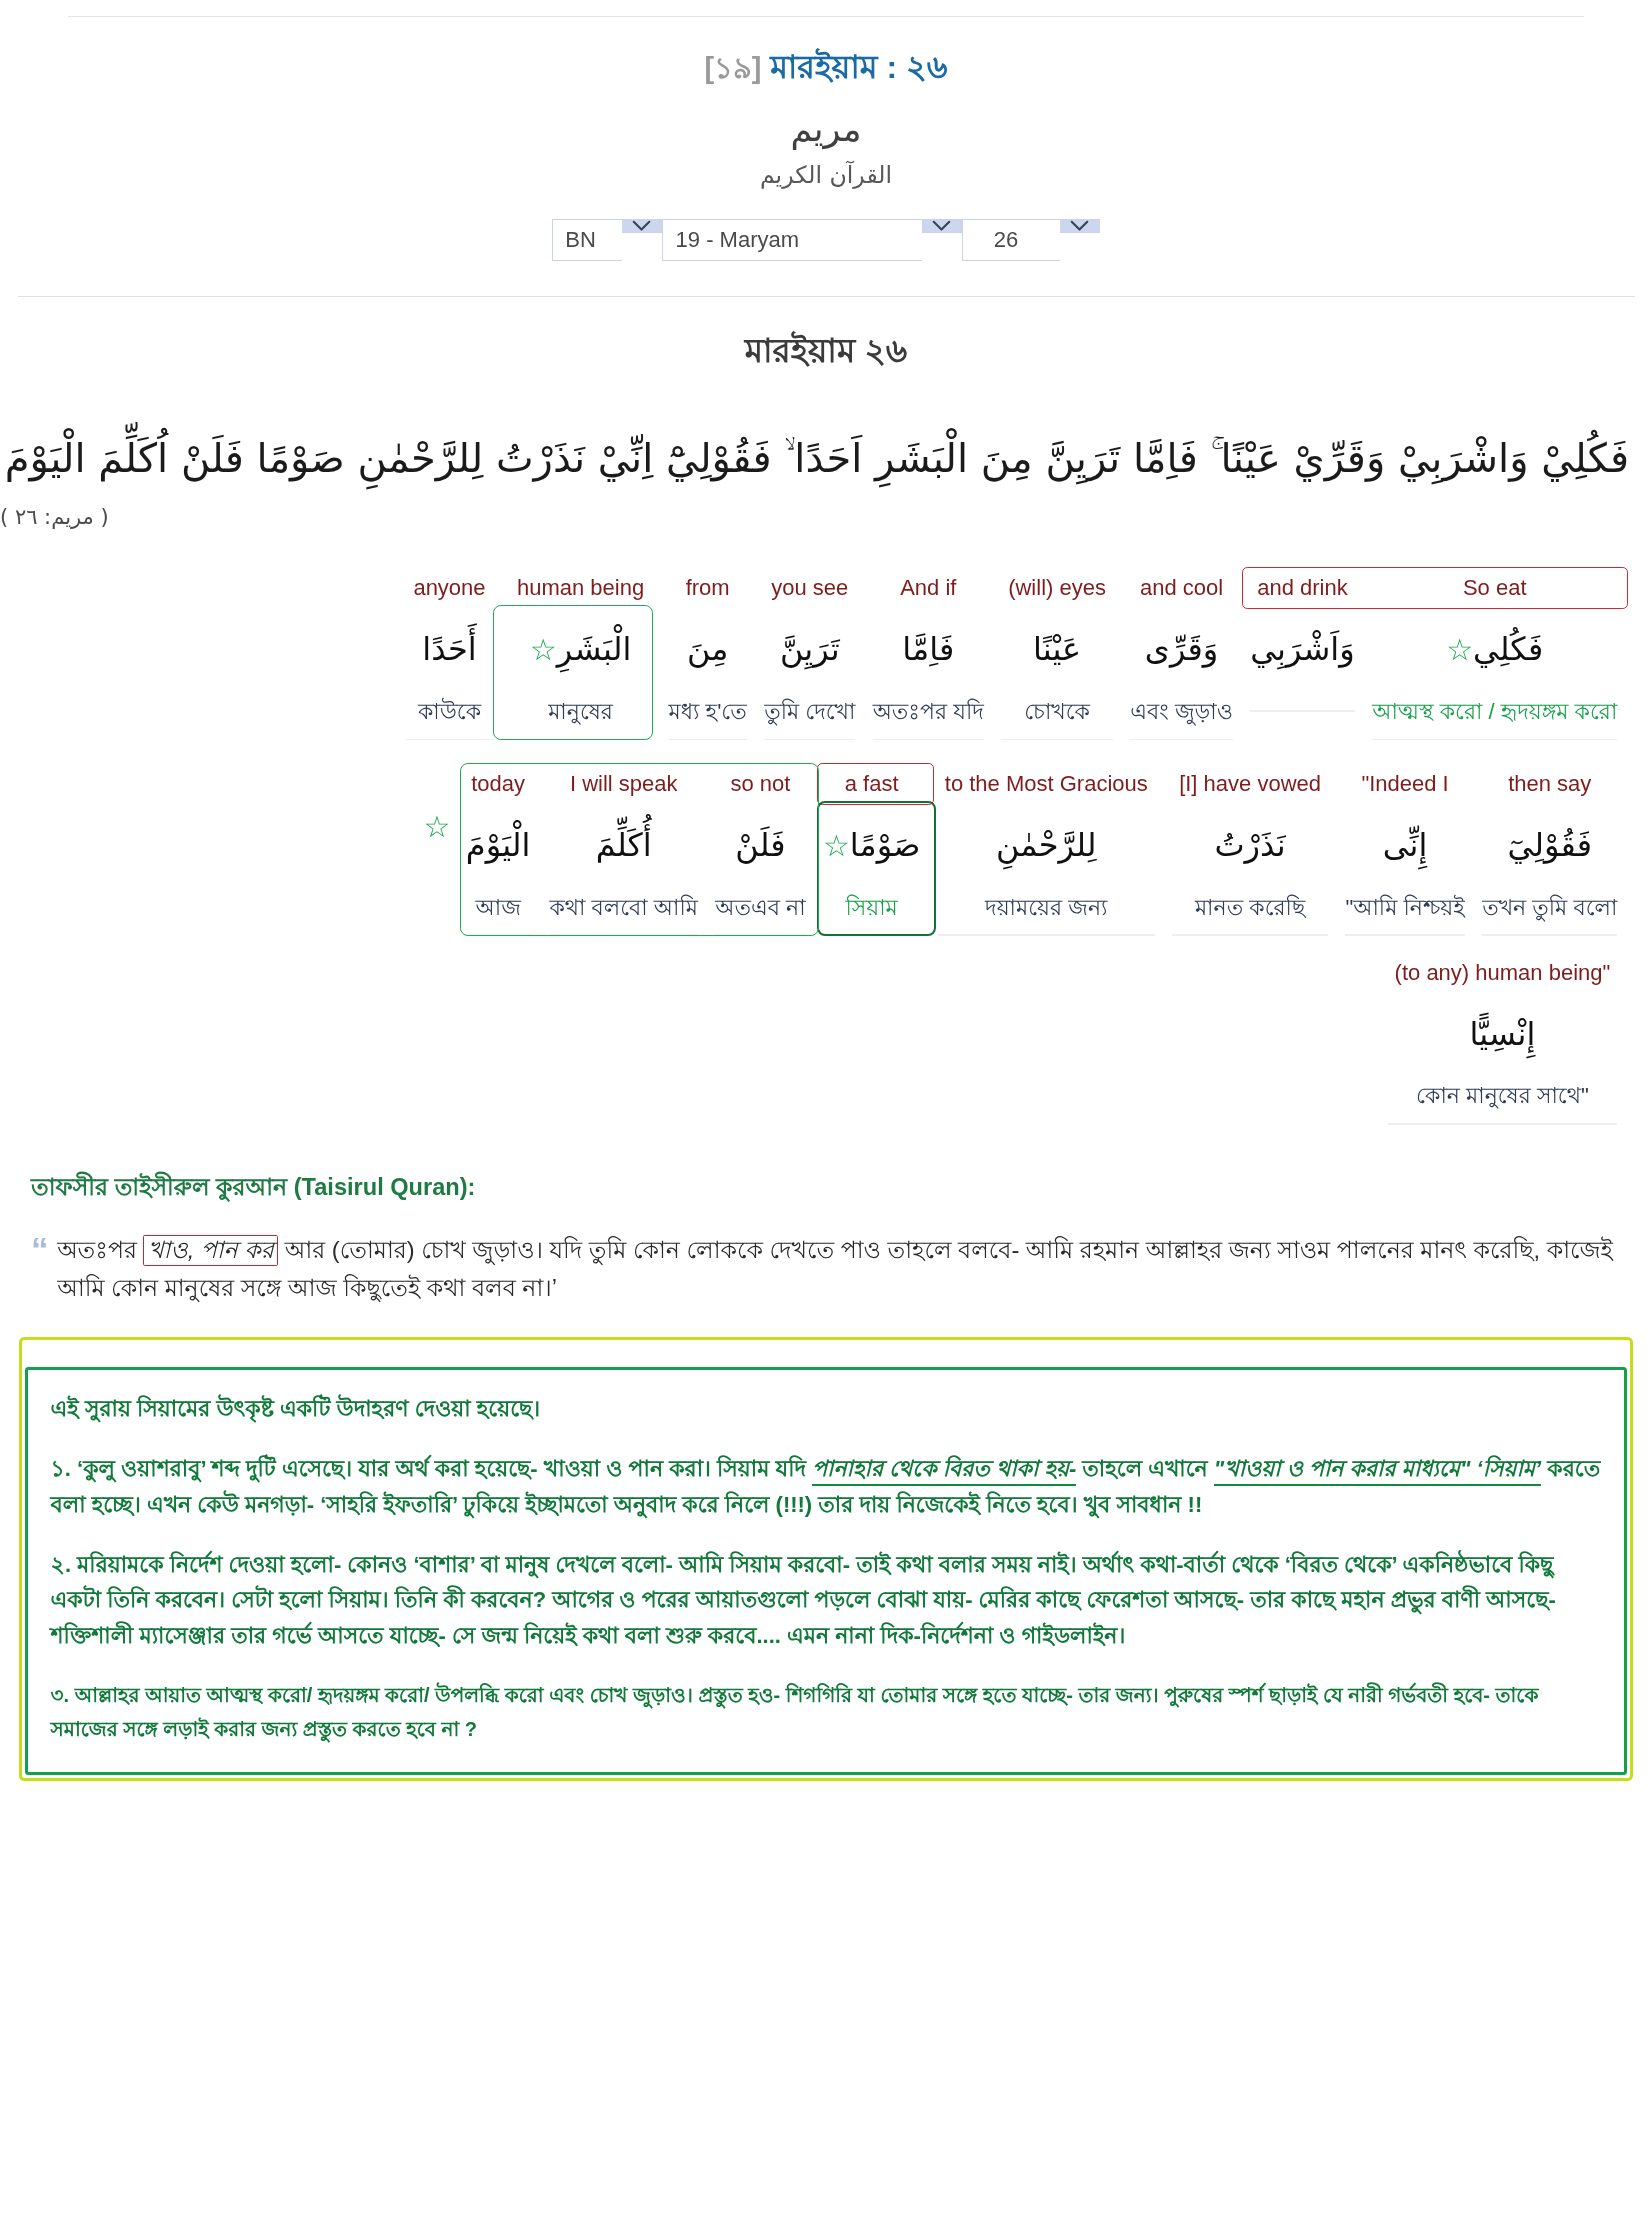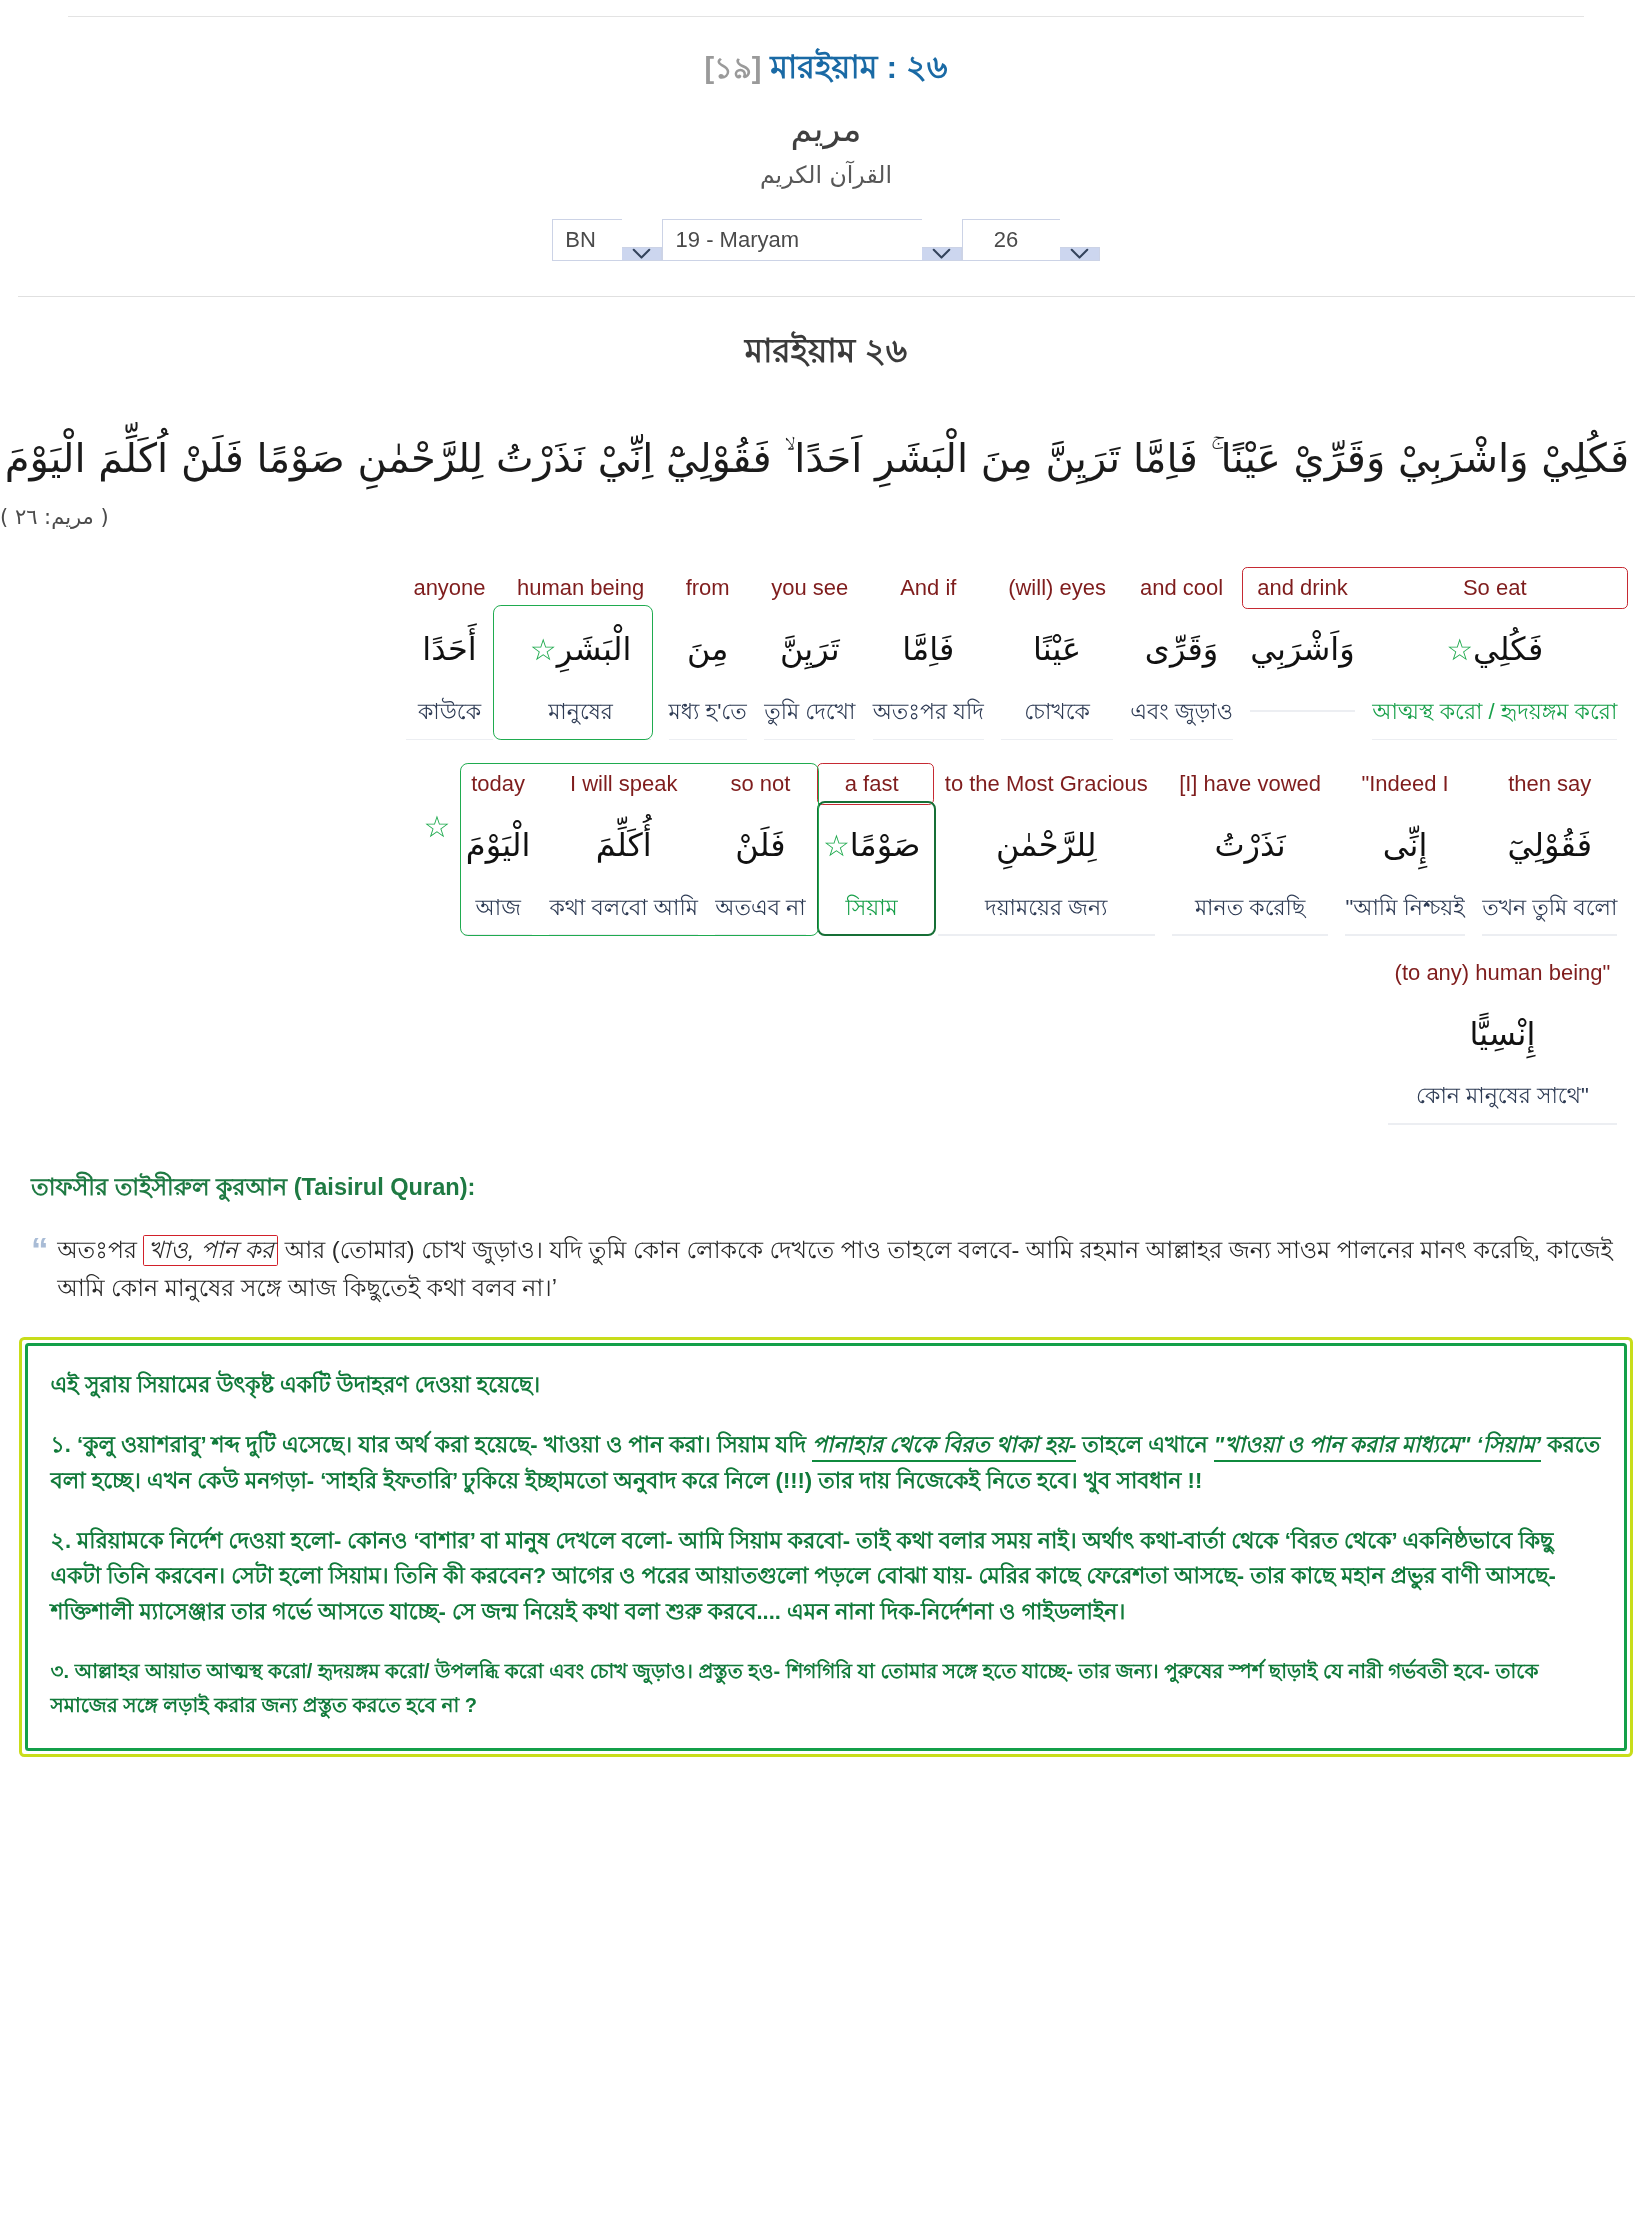--- a/index.html
+++ b/index.html
@@ -44,21 +44,21 @@
     font-family:"DejaVu Sans","Liberation Sans",sans-serif;
   }
 
   
   .selector-row{
     margin-top:30px;
     display:flex;
     justify-content:center;
     align-items:center;
   }
-  .select-group{display:flex;align-items:flex-end;}
+  .select-group{display:flex;align-items:flex-start;}
   .sel{
     display:flex;align-items:center;
     background:#ffffff;
     border:0.9px solid #ccd3e6;
     border-right:none;
     height:42px;
     box-sizing:border-box;
   }
   .sel .sel-val{
     padding:0 12.2px;
@@ -248,20 +248,21 @@
     border:3.5px solid #c8dd1a;
     border-radius:5.2px;
     padding:2.6px;
     background:#fff;
   }
   .note-inner{
     border:3.5px solid #13a049;
     border-radius:3.5px;
     padding:21px 23px 26px 23px;
     background:#fff;
+    margin-top:24px;
   }
   .note-p{
     font-size:22px;
     line-height:1.62;
     color:#117a3a;
     font-weight:bold;
     margin:0 0 24.5px 0;
   }
   .note-p:last-child{margin-bottom:0;}
   .note-p.small{font-size:20px;line-height:1.7;}

